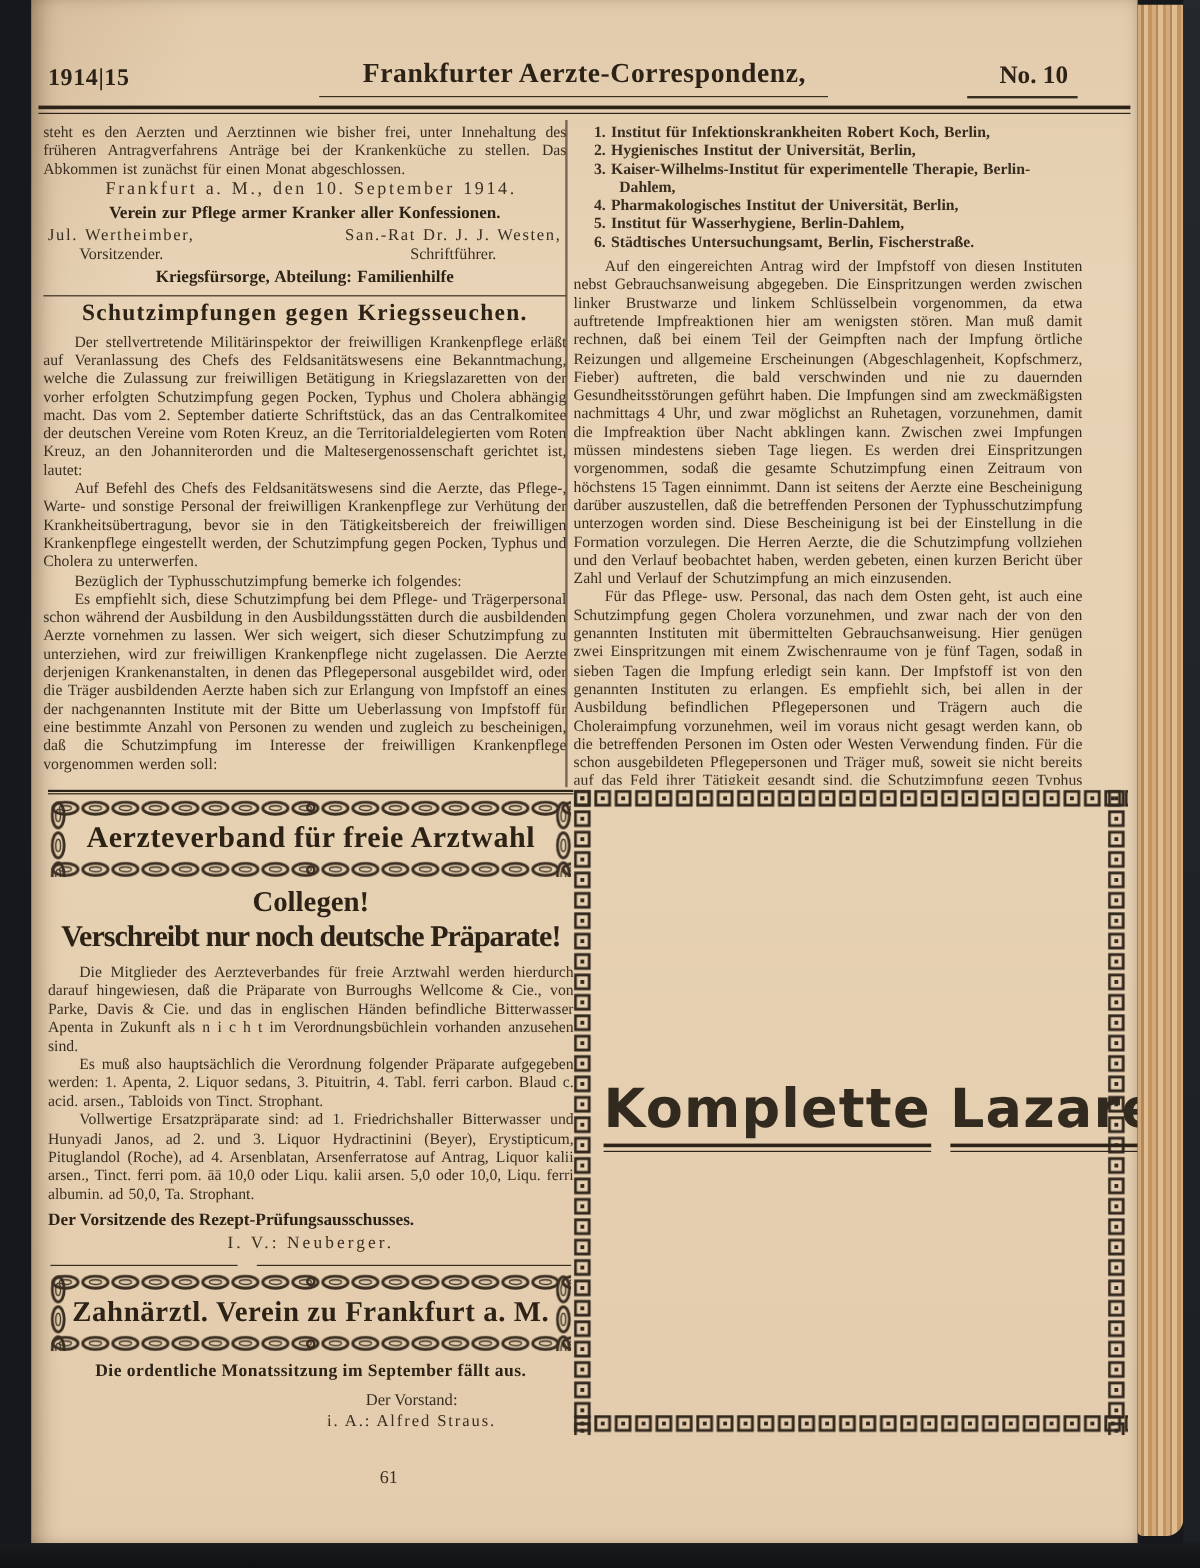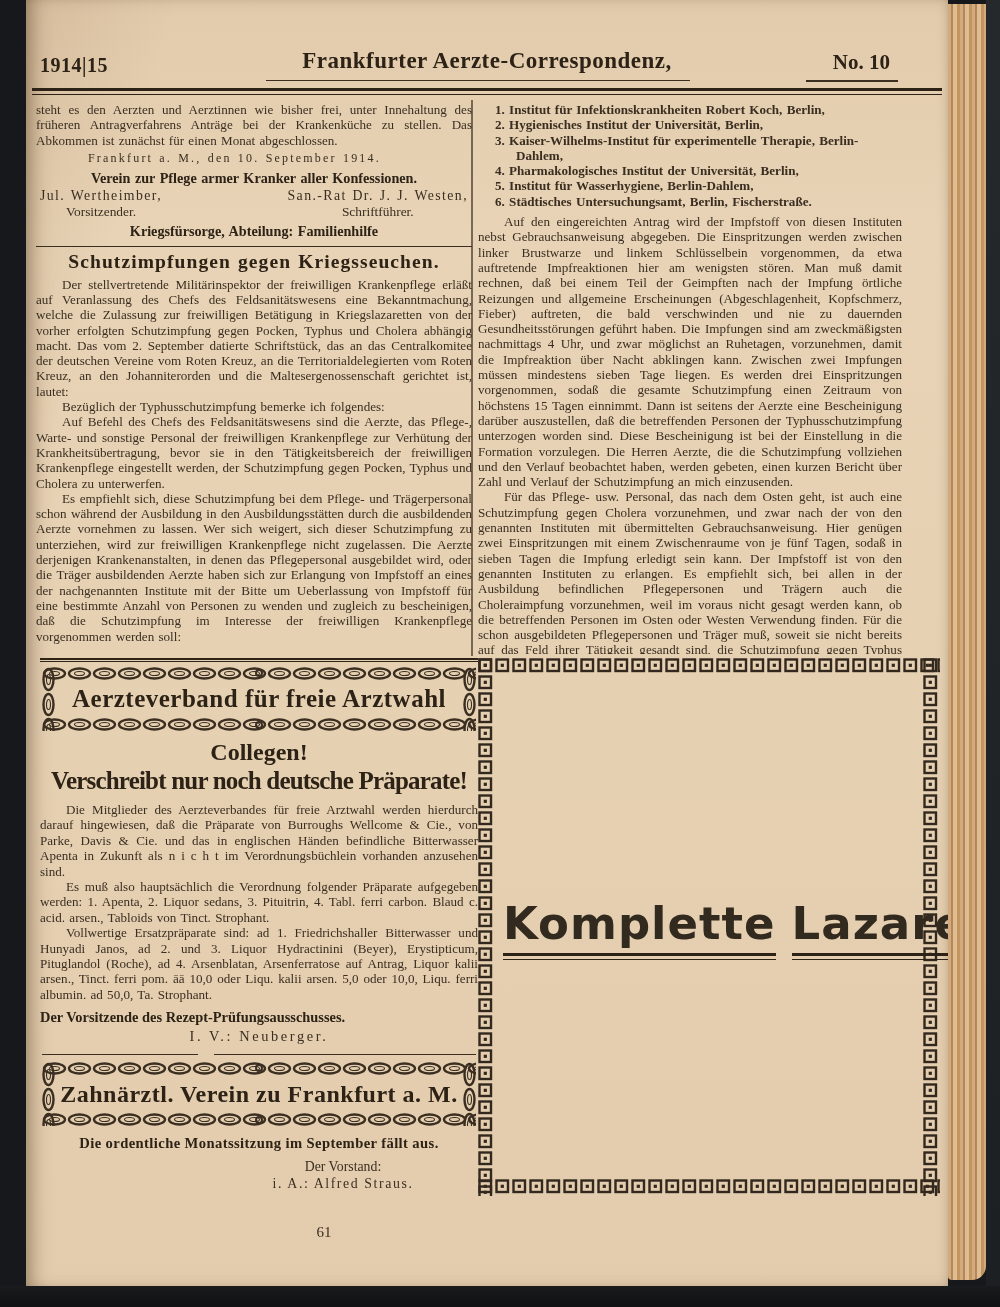--- a/index.html
+++ b/index.html
@@ -33,21 +33,21 @@
   .title-underline{position:absolute;left:26%;width:46%;top:42px;border-top:1.5px solid var(--ink);}
   .issue-underline{position:absolute;right:50px;width:92px;top:42px;border-top:2.5px solid var(--ink);}
   .rule-thick{position:absolute;left:6px;right:6px;top:88px;border-top:3px solid var(--ink-dark);}
   .rule-thin{position:absolute;left:6px;right:6px;top:94px;border-top:1.5px solid var(--ink-dark);}
   
   .col-left{position:absolute;left:10px;top:102px;width:436px;height:556px;overflow:hidden;}
   .col-right{position:absolute;left:452px;top:102px;width:424px;height:552px;overflow:hidden;}
   .col-divider{position:absolute;left:445px;top:100px;height:556px;width:1.5px;background:rgba(58,46,33,.65);}
   .body-text{font-size:13.1px;line-height:15.3px;text-align:justify;word-spacing:1px;}
   p.body{ text-indent:26px; }
-  .dateline{margin:3px 0 5px;padding-left:52px;letter-spacing:2.2px;font-size:12px;}
+  .dateline{margin:3px 0 5px;padding-left:52px;letter-spacing:2.2px;font-size:15px;}
   .small-head{text-align:center;font-weight:700;font-size:14.2px;margin:5px 0 2px;color:var(--ink-dark);}
   .sig-row{display:flex;justify-content:space-between;padding:0 4px;margin-bottom:2px;}
   .sig-name{font-size:13.8px;letter-spacing:1.4px;}
   .sig-role{text-align:center;font-size:13.4px;}
   .names-row{display:flex;justify-content:space-between;padding:0 2px;font-size:13.8px;letter-spacing:1px;margin-top:3px;}
   .mast-rule{border-top:1.5px solid var(--ink);margin:7px 0 7px;}
   .art-title{text-align:center;font-weight:700;font-size:19.5px;letter-spacing:1.1px;margin:1px 0 7px;color:var(--ink-dark);}
   .inst-list{margin-bottom:5px;}
   .inst{padding-left:38px;text-indent:-21px;text-align:left;font-weight:bold;}
   
@@ -136,22 +136,22 @@
         </div>
         <div>
           <div class="sig-name">San.-Rat Dr. J. J. Westen,</div>
           <div class="sig-role">Schriftführer.</div>
         </div>
       </div>
       <div class="small-head">Kriegsfürsorge, Abteilung: Familienhilfe</div>
       <div class="mast-rule"></div>
       <div class="art-title">Schutzimpfungen gegen Kriegsseuchen.</div>
       <p class="body">Der stellvertretende Militärinspektor der freiwilligen Krankenpflege erläßt auf Veranlassung des Chefs des Feldsanitätswesens eine Bekanntmachung, welche die Zulassung zur freiwilligen Betätigung in Kriegslazaretten von der vorher erfolgten Schutzimpfung gegen Pocken, Typhus und Cholera abhängig macht. Das vom 2. September datierte Schriftstück, das an das Centralkomitee der deutschen Vereine vom Roten Kreuz, an die Territorialdelegierten vom Roten Kreuz, an den Johanniterorden und die Maltesergenossenschaft gerichtet ist, lautet:</p>
+      <p class="body">Auf Befehl des Chefs des Feldsanitätswesens sind die Aerzte, das Pflege-, Warte- und sonstige Personal der freiwilligen Krankenpflege zur Verhütung der Krankheitsübertragung, bevor sie in den Tätigkeitsbereich der freiwilligen Krankenpflege eingestellt werden, der Schutzimpfung gegen Pocken, Typhus und Cholera zu unterwerfen.</p>
       <p class="body">Bezüglich der Typhusschutzimpfung bemerke ich folgendes:</p>
-      <p class="body">Auf Befehl des Chefs des Feldsanitätswesens sind die Aerzte, das Pflege-, Warte- und sonstige Personal der freiwilligen Krankenpflege zur Verhütung der Krankheitsübertragung, bevor sie in den Tätigkeitsbereich der freiwilligen Krankenpflege eingestellt werden, der Schutzimpfung gegen Pocken, Typhus und Cholera zu unterwerfen.</p>
       <p class="body">Es empfiehlt sich, diese Schutzimpfung bei dem Pflege- und Trägerpersonal schon während der Ausbildung in den Ausbildungsstätten durch die ausbildenden Aerzte vornehmen zu lassen. Wer sich weigert, sich dieser Schutzimpfung zu unterziehen, wird zur freiwilligen Krankenpflege nicht zugelassen. Die Aerzte derjenigen Krankenanstalten, in denen das Pflegepersonal ausgebildet wird, oder die Träger ausbildenden Aerzte haben sich zur Erlangung von Impfstoff an eines der nachgenannten Institute mit der Bitte um Ueberlassung von Impfstoff für eine bestimmte Anzahl von Personen zu wenden und zugleich zu bescheinigen, daß die Schutzimpfung im Interesse der freiwilligen Krankenpflege vorgenommen werden soll:</p>
     </div>
 
     <div class="col-right body-text">
       <div class="inst-list">
         <div class="inst">1. Institut für Infektionskrankheiten Robert Koch, Berlin,</div>
         <div class="inst">2. Hygienisches Institut der Universität, Berlin,</div>
         <div class="inst">3. Kaiser-Wilhelms-Institut für experimentelle Therapie, Berlin-Dahlem,</div>
         <div class="inst">4. Pharmakologisches Institut der Universität, Berlin,</div>
         <div class="inst">5. Institut für Wasserhygiene, Berlin-Dahlem,</div>

